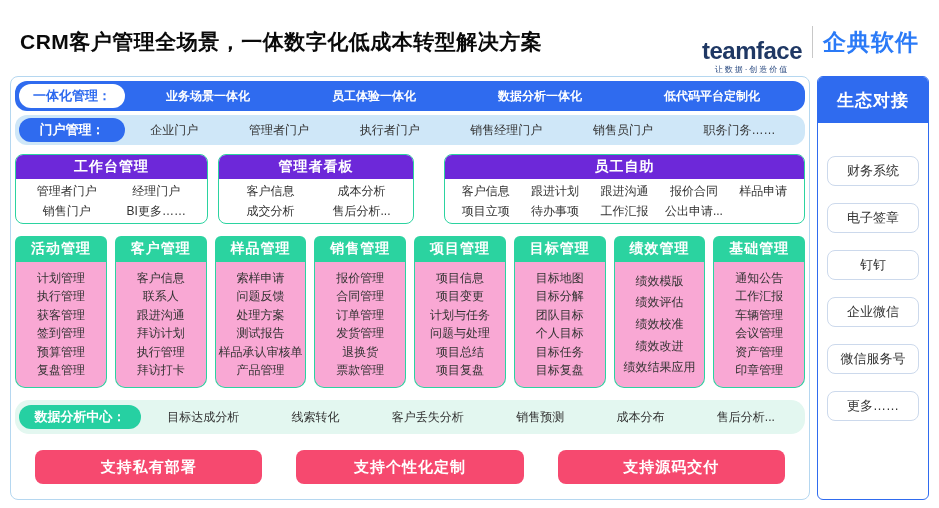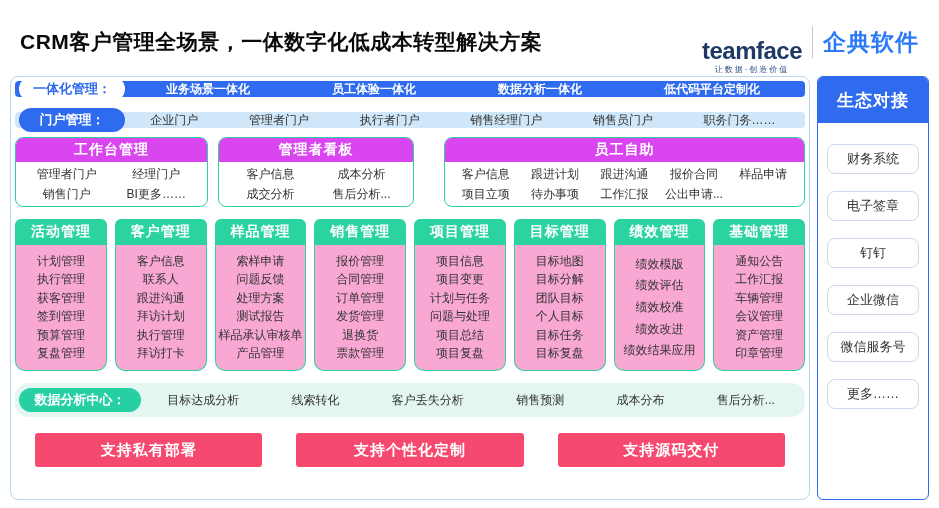--- a/index.html
+++ b/index.html
@@ -14,67 +14,67 @@
   .logo-word { font-size:24px; font-weight:bold; color:#1f3864; letter-spacing:-0.5px; }
   .logo-tag { font-size:8px; color:#2a4a80; letter-spacing:2px; margin-top:3px; }
   .logo-sep { width:1px; height:32px; background:#c8c8c8; }
   .logo-product { font-size:23px; font-weight:600; color:#2a7af7; letter-spacing:1px; }
 
   
   .content { display:flex; gap:7px; padding:0 10px; height:424px; }
   .panel { flex:1; border:1px solid #b5d7f0; border-radius:8px; padding:4px; display:flex; flex-direction:column; background:#fff; }
 
   
-  .bar { height:16px; border-radius:4px; display:flex; align-items:center; padding:0 4px; flex:none; }
+  .bar { height:30px; border-radius:12px; display:flex; align-items:center; padding:0 4px; flex:none; }
   .bar-blue { background:#2f6bef; }
-  .bar-sky  { background:#cfe7f8; margin-top:15px; }
+  .bar-sky  { background:#cfe7f8; margin-top:4px; }
   .bar-mint { background:#e3f7f0; margin-top:12px; height:34px; border-radius:14px; }
   .pill { height:24px; border-radius:13px; display:flex; align-items:center; justify-content:center;
           width:106px; font-size:13px; font-weight:bold; flex:none; }
   .pill-white { background:#fff; color:#2f6bef; }
   .pill-blue  { background:#2f6bef; color:#fff; }
   .pill-green { background:#26d0a2; color:#fff; width:122px; }
   .bar-items { flex:1; display:flex; justify-content:space-around; align-items:center; }
   .bar-item { font-size:12px; color:#333; white-space:nowrap; }
   .bar-blue .bar-item { color:#fff; font-weight:600; }
 
   
   .boards { display:flex; gap:10px; margin-top:9px; flex:none; height:70px; }
   .board { border:1px solid #2bd3a0; border-radius:8px; overflow:hidden; display:flex; flex-direction:column; background:#fff; }
   .board-w1 { width:193px; }
   .board-w2 { width:196px; }
   .board-w3 { flex:1; margin-left:20px; }
-  .board-head { background:#d946ef; color:#fff; height:24px; font-size:14px; font-weight:bold;
+  .board-head { background:#6d28d9; color:#fff; height:24px; font-size:14px; font-weight:bold;
                 display:flex; align-items:center; justify-content:center; flex:none; letter-spacing:1px; }
   .board-body { flex:1; display:grid; align-items:center; justify-items:center; font-size:12px; color:#333; padding:2px 6px; }
   .cols2 { grid-template-columns:1fr 1fr; }
   .cols5 { grid-template-columns:repeat(5,1fr); }
   .board-item { white-space:nowrap; }
 
   
   .modules { display:flex; gap:8px; margin-top:12px; height:152px; flex:none; }
   .module { flex:1; min-width:0; display:flex; flex-direction:column; }
   .module-head { background:#2bd3a0; border-radius:6px 6px 0 0; color:#fff; height:26px; font-size:14px; font-weight:bold;
                  display:flex; align-items:center; justify-content:center; flex:none; letter-spacing:1px; }
   .module-body { flex:1; border:1px solid #2bd3a0; border-top:none; border-radius:0 0 10px 10px;
                  display:flex; flex-direction:column; justify-content:space-evenly; align-items:center;
                  font-size:12px; color:#333; padding:6px 1px; background:#f9a8d4; }
   .module-item { white-space:nowrap; }
 
   
   .ctas { display:flex; gap:34px; padding:0 20px; margin-top:16px; flex:none; }
   .cta { flex:1; height:34px; background:#f6496f; color:#fff; font-size:15px; font-weight:bold;
-         border:none; border-radius:3px; font-family:inherit; letter-spacing:1px; cursor:pointer; }
+         border:none; border-radius:8px; font-family:inherit; letter-spacing:1px; cursor:pointer; }
 
   
   .sidebar { width:112px; flex:none; border:1px solid #2f6bef; border-radius:6px; overflow:hidden;
              display:flex; flex-direction:column; background:#fff; }
   .sidebar-head { height:46px; background:#2f6bef; color:#fff; font-size:17px; font-weight:bold;
                   display:flex; align-items:center; justify-content:center; flex:none; letter-spacing:1px; }
-  .sidebar-items { flex:1; padding:21px 9px; display:flex; flex-direction:column; gap:17px; }
+  .sidebar-items { flex:1; padding:21px 9px; display:flex; flex-direction:column; gap:17px;margin-top:12px; }
   .chip { height:30px; border:1px solid #ccd9ec; border-radius:8px; background:#fff;
           display:flex; align-items:center; justify-content:center; font-size:13px; color:#333;
           white-space:nowrap; cursor:pointer; }
 </style>
 </head>
 <body>
 
 <div class="page">
 
   <header class="top">

